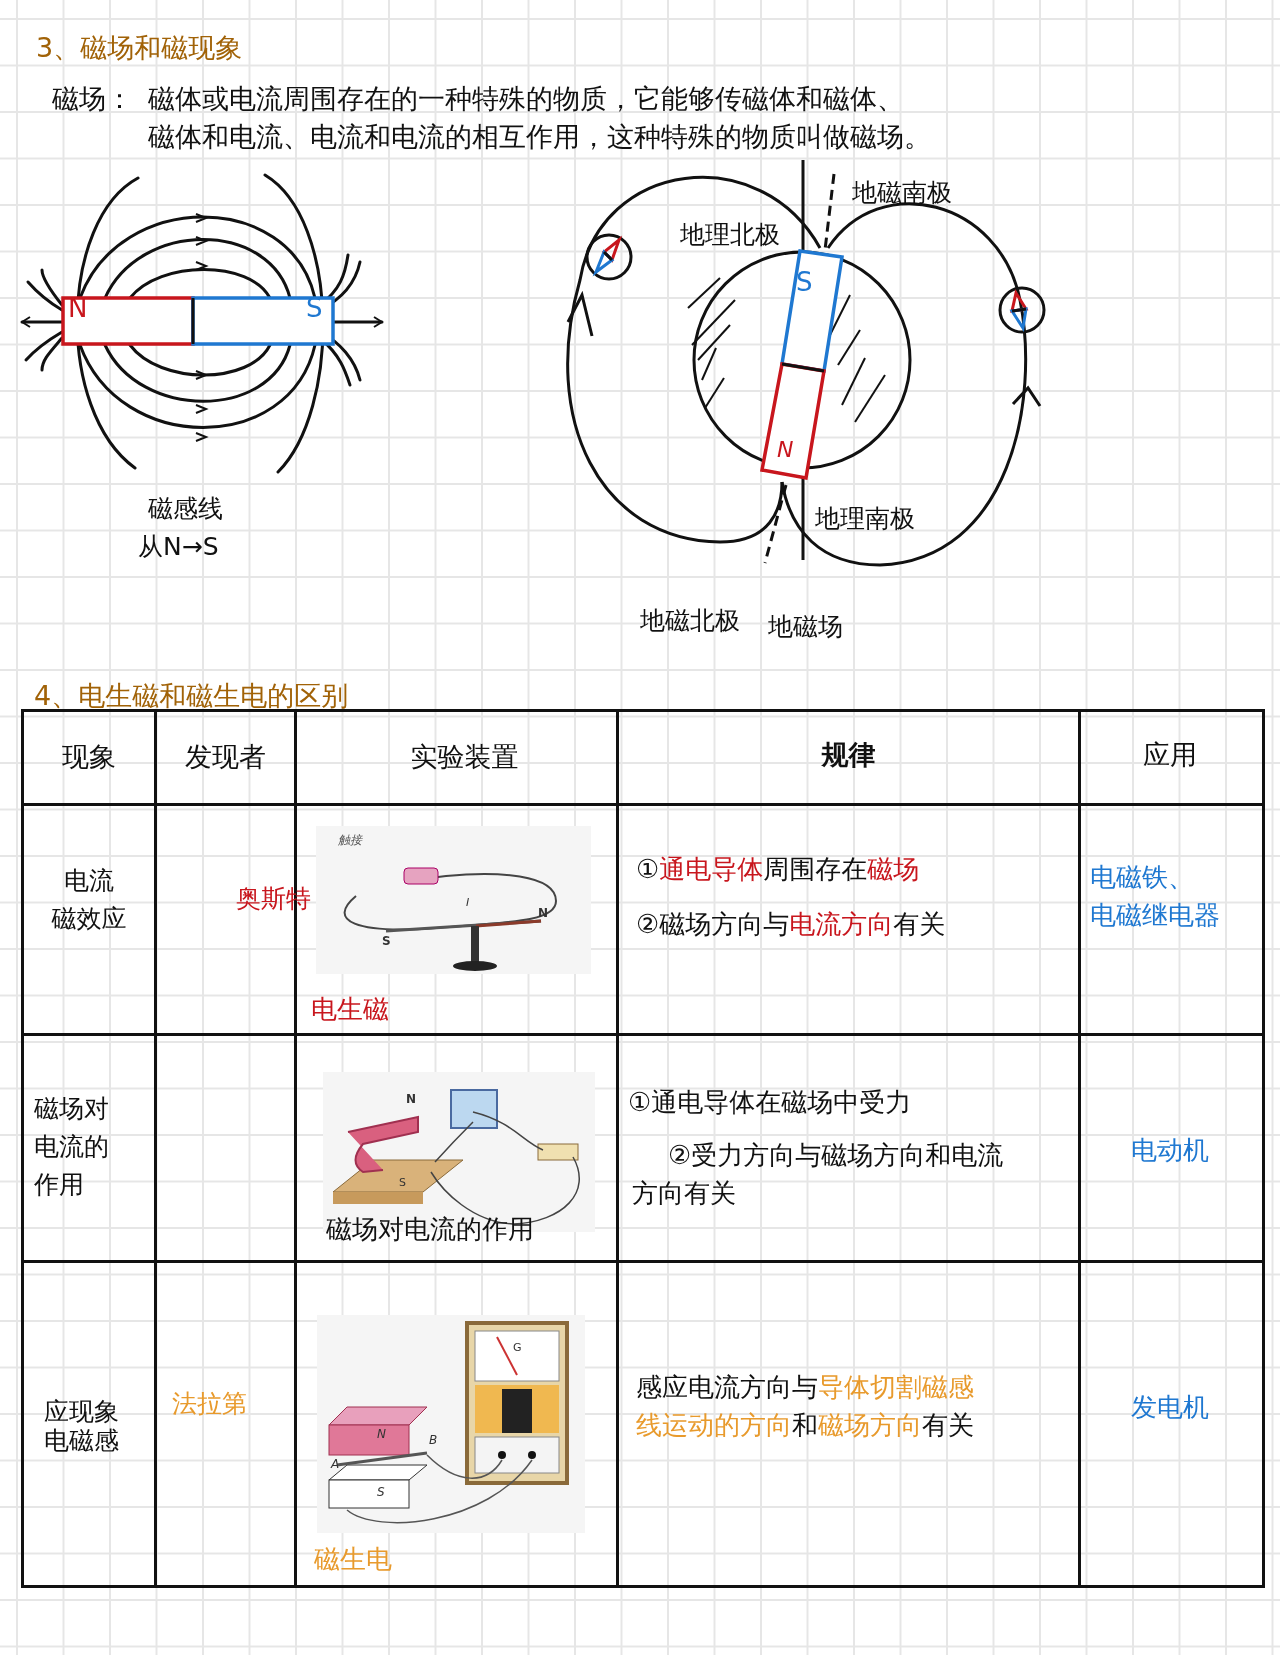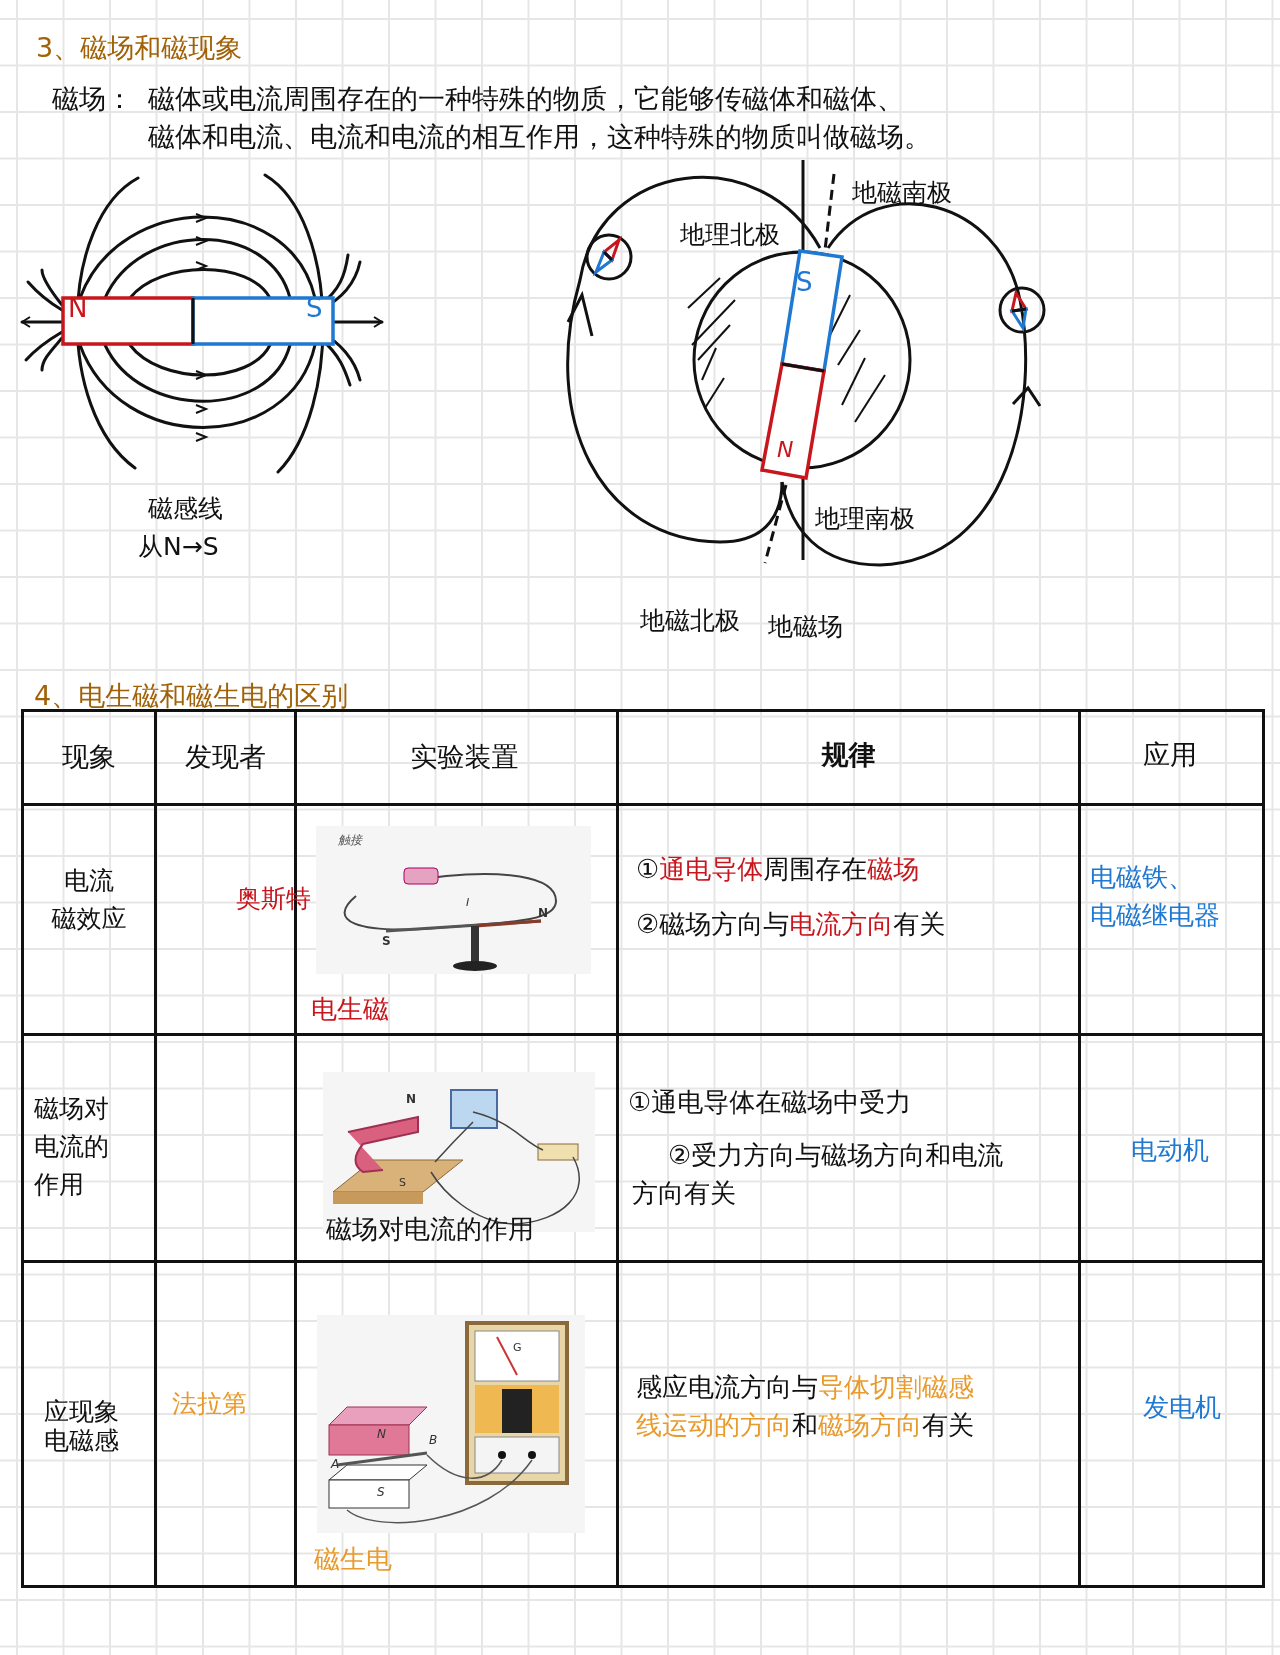--- a/index.html
+++ b/index.html
@@ -207,13 +207,13 @@
   </svg>
   <span class="abs" style="left:60px;top:112px;font-size:12px;color:#333;font-style:italic;">N</span>
   <span class="abs" style="left:60px;top:170px;font-size:12px;color:#333;font-style:italic;">S</span>
   <span class="abs" style="left:14px;top:142px;font-size:12px;color:#333;font-style:italic;">A</span>
   <span class="abs" style="left:112px;top:118px;font-size:12px;color:#333;font-style:italic;">B</span>
   <span class="abs" style="left:196px;top:26px;font-size:11px;color:#333;">G</span>
 </div>
 <div class="cell-text orange" style="left:314px;top:1540px;font-size:26px;">磁生电</div>
 <div class="cell-text" style="left:636px;top:1368px;font-size:26px;"><span>感应电流方向与</span><span class="orange">导体切割磁感</span></div>
 <div class="cell-text" style="left:636px;top:1406px;font-size:26px;"><span class="orange">线运动的方向</span><span>和</span><span class="orange">磁场方向</span><span>有关</span></div>
-<div class="cell-text center blue" style="left:1081px;top:1388px;width:178px;font-size:26px;padding-left:12px;">发电机</div>
+<div class="cell-text center blue" style="left:1081px;top:1388px;width:178px;font-size:26px;">发电机</div>
 
 </body></html>

